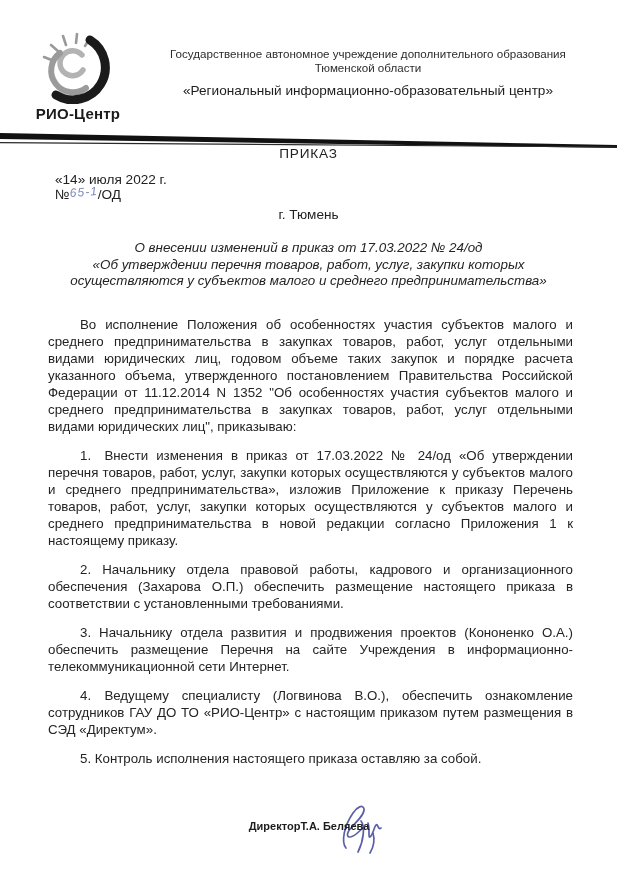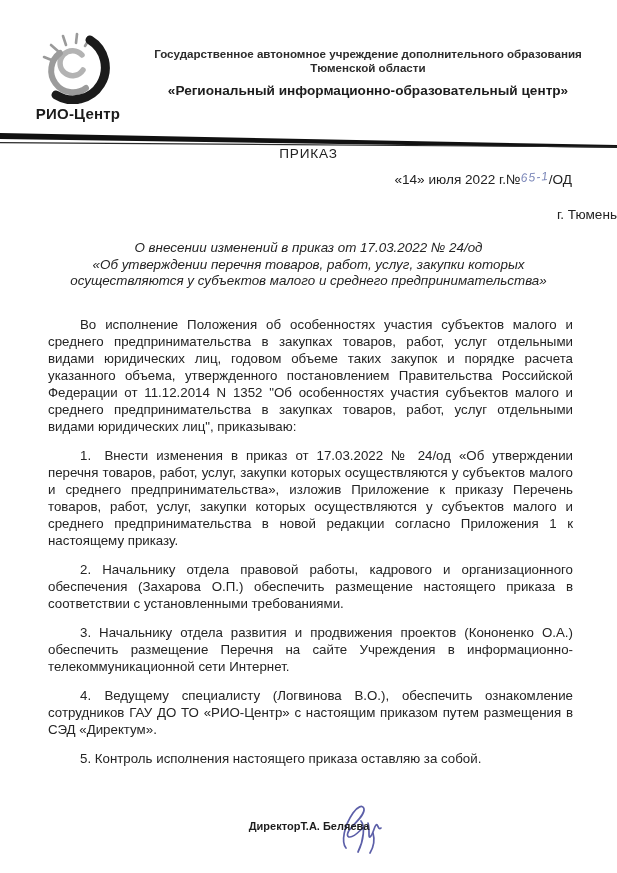--- a/index.html
+++ b/index.html
@@ -9,34 +9,34 @@
     background:#ffffff;
     font-family:"Liberation Sans", sans-serif;
     color:#262626;
     overflow:hidden;
   }
   
   .logo{position:absolute;left:30px;top:32px;width:96px;text-align:center;}
   .logo-label{font-weight:bold;font-size:15px;color:#1b1b1b;letter-spacing:.2px;margin-top:-3px;}
   
   .header-text{position:absolute;left:128px;top:47px;width:480px;text-align:center;}
-  .org-line{font-size:11.6px;line-height:14px;color:#2c2c2c;font-weight:bold;}
-  .org-name{font-size:13.6px;font-weight:bold;margin-top:8px;color:#1d1d1d;}
+  .org-line{font-size:11.6px;line-height:14px;color:#2c2c2c;}
+  .org-name{font-size:13.6px;font-weight:normal;margin-top:8px;color:#1d1d1d;}
   .org-abbr{font-size:13.6px;font-weight:bold;margin-top:10px;color:#1d1d1d;}
   
   .separator{position:absolute;left:0;top:131px;width:617px;height:26px;}
   
   .doc-type{position:absolute;top:146px;left:0;width:100%;text-align:center;
             font-size:13.6px;letter-spacing:.8px;color:#222;}
   .date-row{position:absolute;top:172px;left:55px;right:45px;display:flex;
-            justify-content:flex-end;align-items:baseline;font-size:13.6px;color:#222;}
+            justify-content:flex-start;align-items:baseline;font-size:13.6px;color:#222;flex-direction:column;}
   .number{white-space:nowrap;}
   .number .hand{display:inline-block;font-style:italic;font-size:12px;color:#7a86b8;
                 transform:rotate(-4deg) translateY(-3px);letter-spacing:1px;}
-  .city{position:absolute;top:207px;left:0;width:100%;text-align:right;font-size:13.6px;color:#222;}
+  .city{position:absolute;top:207px;left:0;width:100%;text-align:center;font-size:13.6px;color:#222;}
   
   .subject{position:absolute;top:240px;left:30px;right:30px;text-align:center;
            font-style:italic;font-size:13.4px;line-height:16.5px;color:#232323;}
   
   .body-text{position:absolute;top:316px;left:48px;right:44px;
              font-size:13.3px;line-height:17px;text-align:justify;color:#242424;}
   .body-text p{margin:0 0 12px 0;text-indent:32px;}
   .body-text p:first-child{}
   
   .footer{position:absolute;top:820px;left:55px;right:54px;display:flex;

